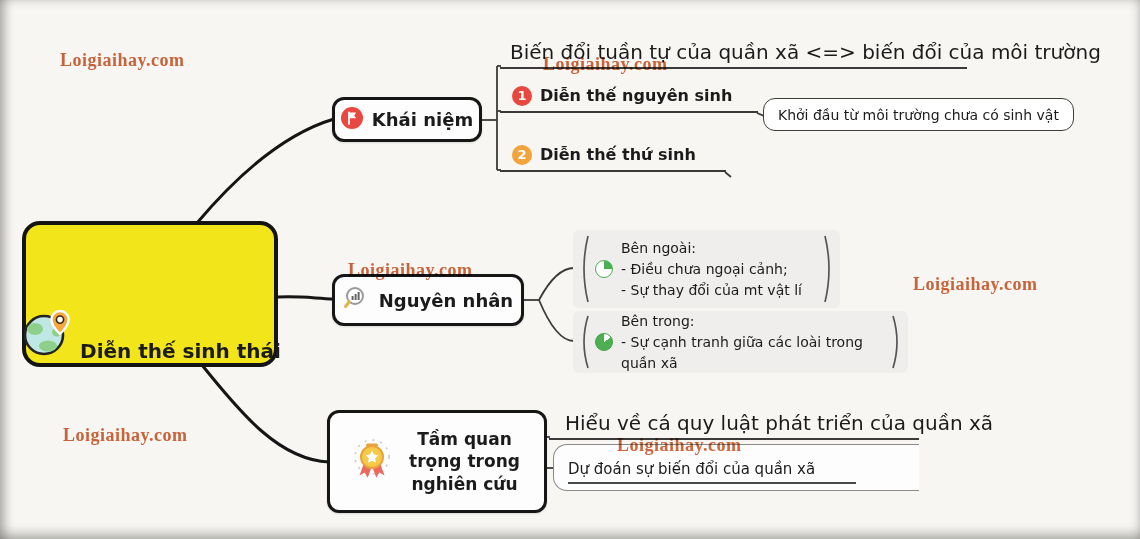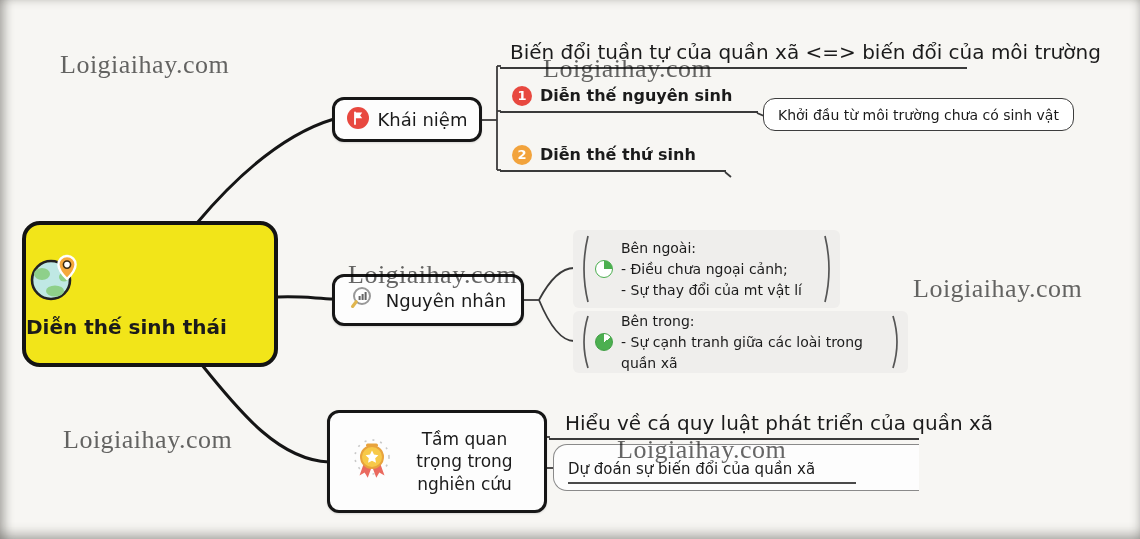--- a/index.html
+++ b/index.html
@@ -10,39 +10,39 @@
     color:#1b1b1b;
     box-shadow:inset 12px 0 10px -7px rgba(90,88,85,.45),
                inset 0 -13px 11px -8px rgba(90,88,85,.45),
                inset 0 8px 8px -7px rgba(90,88,85,.25),
                inset -9px 0 8px -7px rgba(90,88,85,.28);
   }
   #lines{position:absolute;left:0;top:0;z-index:1;}
   .wm{
     position:absolute;z-index:6;
     font-family:"Liberation Serif","DejaVu Serif",serif;
-    font-weight:normal;font-size:26px;letter-spacing:.5px;
-    color:#404040;mix-blend-mode:multiply;opacity:.8;
+    font-weight:bold;font-size:18px;letter-spacing:.5px;
+    color:#c2410c;mix-blend-mode:multiply;opacity:.8;
     white-space:nowrap;pointer-events:none;
   }
   
   .root{
     position:absolute;left:22px;top:221px;width:256px;height:146px;z-index:2;
     background:#F2E519;border:4px solid #141414;border-radius:18px;
-    box-sizing:border-box;display:flex;flex-direction:column;
-    align-items:flex-start;justify-content:center;gap:7px;
+    box-sizing:border-box;display:flex;flex-direction:row;
+    align-items:flex-end;justify-content:center;gap:7px;
   }
   .root-title{font-size:20px;font-weight:bold;white-space:nowrap;}
   
   .knode{
     position:absolute;z-index:2;background:#fdfdfd;border:3px solid #161616;
     border-radius:12px;box-sizing:border-box;display:flex;align-items:center;
     justify-content:center;gap:9px;box-shadow:0 1px 2px rgba(0,0,0,.12);
   }
-  .knode .lbl{font-weight:normal;font-size:18px;white-space:nowrap;}
+  .knode .lbl{font-weight:bold;font-size:18px;white-space:nowrap;}
   #node-tam .lbl{font-size:17px;white-space:normal;width:122px;text-align:center;line-height:1.32;}
   
   .uline{
     position:absolute;z-index:2;box-sizing:border-box;
     border-bottom:2px solid #3a3a3a;padding:0 0 5px 10px;
     font-size:20px;line-height:20px;white-space:nowrap;
   }
   .uline-row{
     position:absolute;z-index:2;box-sizing:border-box;
     border-bottom:2px solid #3a3a3a;padding:0 0 5px 12px;

